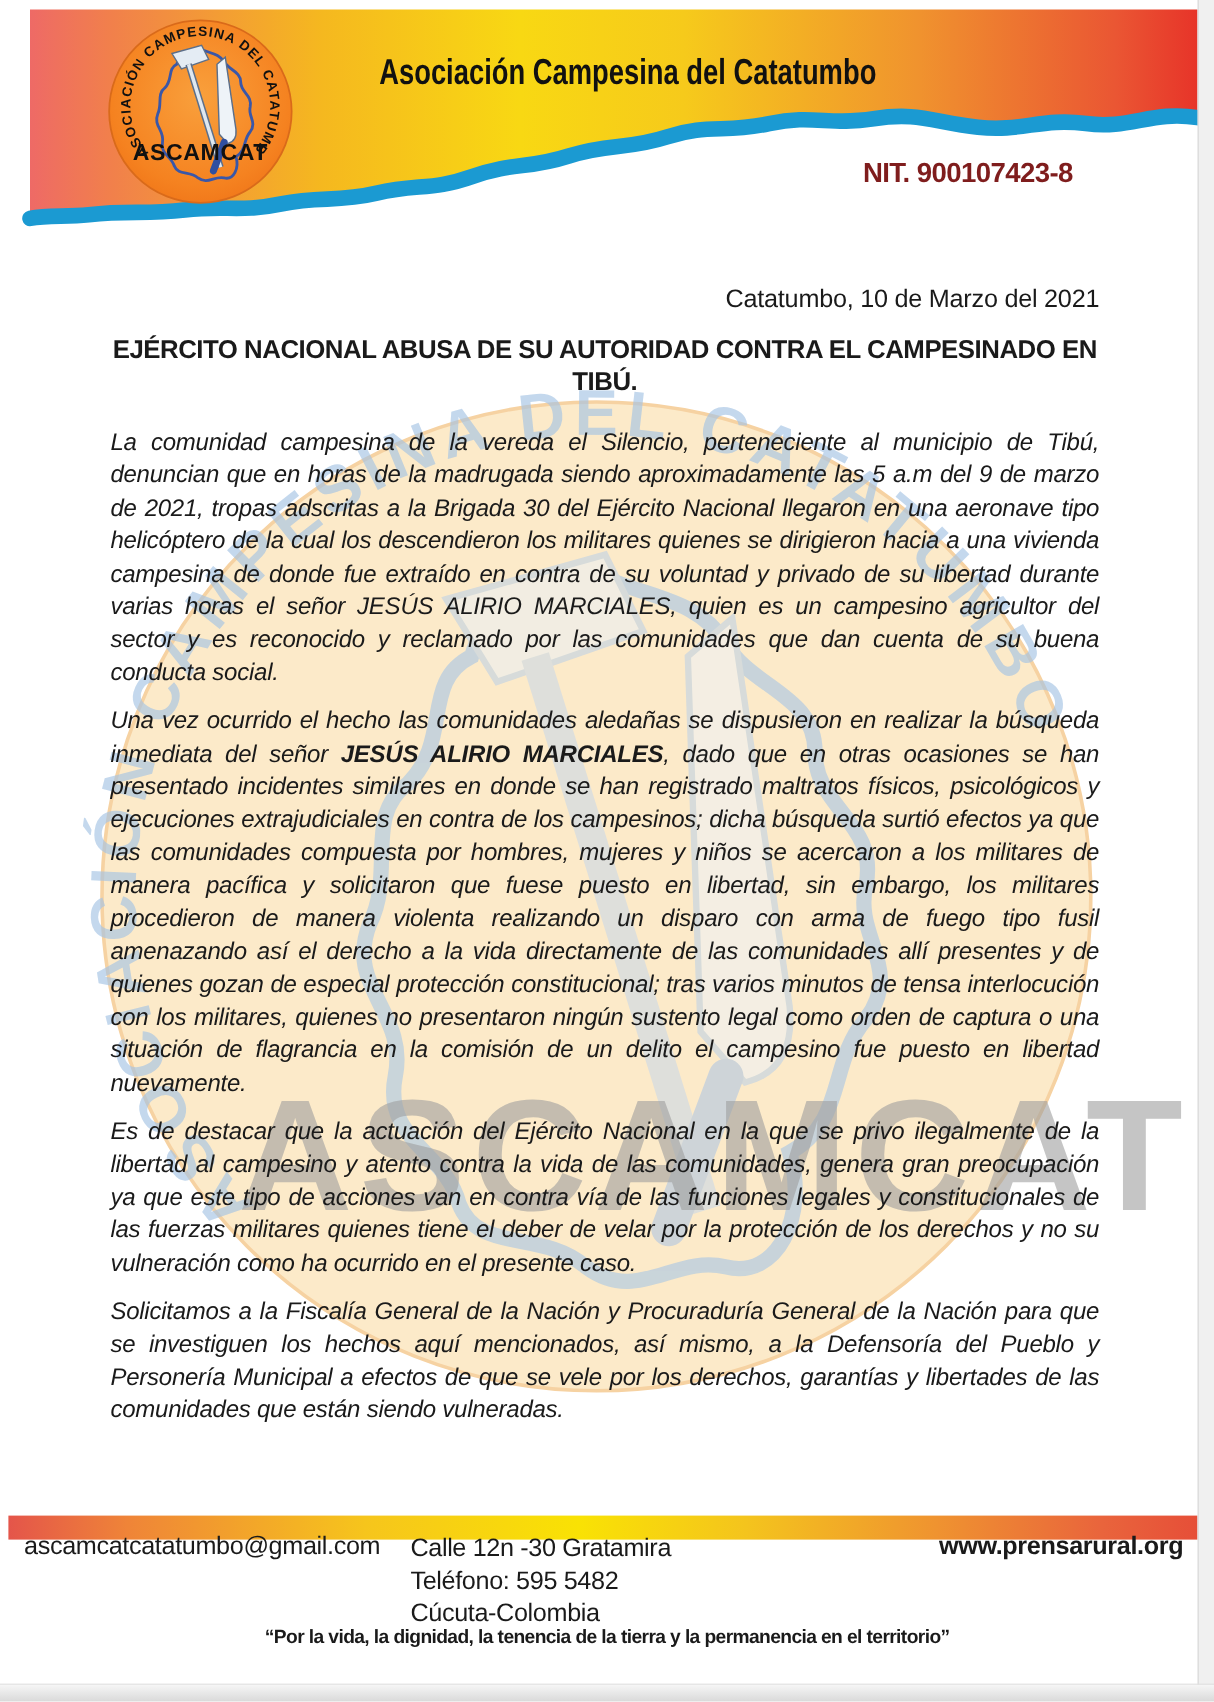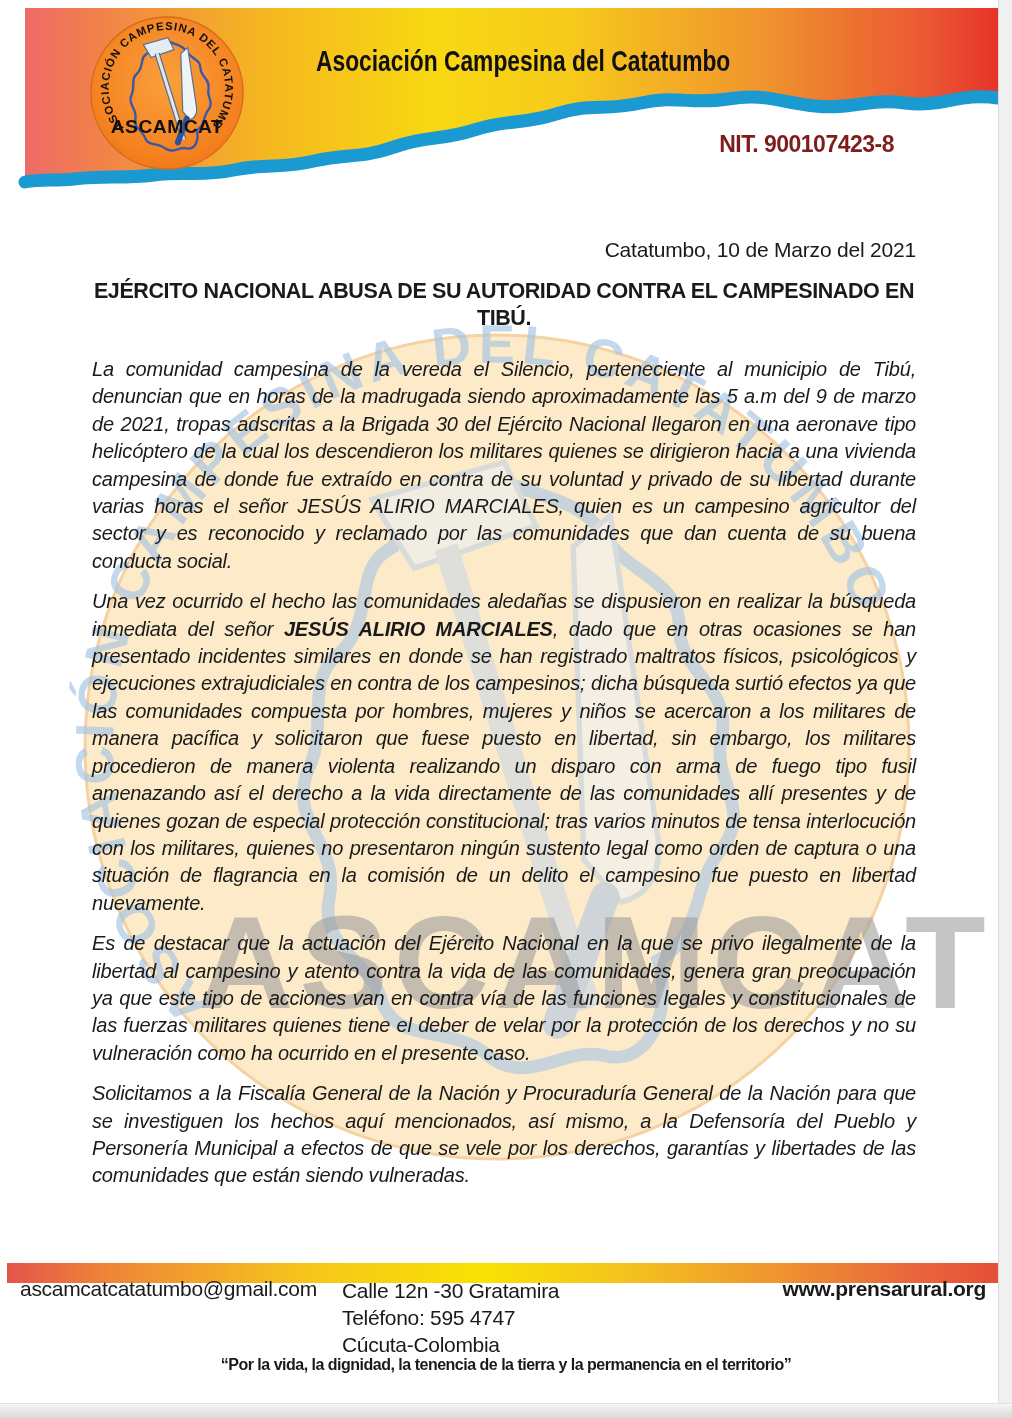--- a/index.html
+++ b/index.html
@@ -145,21 +145,21 @@
     <p><span>Una vez ocurrido el hecho las comunidades aledañas se dispusieron en realizar la búsqueda inmediata del señor </span><b>JESÚS ALIRIO MARCIALES</b><span>, dado que en otras ocasiones se han presentado incidentes similares en donde se han registrado maltratos físicos, psicológicos y ejecuciones extrajudiciales en contra de los campesinos; dicha búsqueda surtió efectos ya que las comunidades compuesta por hombres, mujeres y niños  se acercaron a los militares de manera pacífica y solicitaron que fuese puesto en libertad, sin embargo, los militares procedieron de manera violenta realizando un disparo con arma de fuego tipo fusil amenazando así el derecho a la vida directamente de las comunidades allí presentes y de quienes gozan de especial protección constitucional; tras varios minutos de tensa interlocución con los militares, quienes no presentaron ningún sustento legal como orden de captura o una situación de flagrancia en la comisión de un delito el campesino fue puesto en libertad nuevamente.</span></p>
     <p>Es de destacar que la actuación del Ejército Nacional en la que se privo ilegalmente de la libertad al campesino y atento contra la vida de las comunidades, genera gran preocupación ya que este tipo de acciones van en contra vía de las funciones legales y constitucionales de las fuerzas militares quienes tiene el deber de velar por la protección de los derechos y no su vulneración como ha ocurrido en el presente caso.</p>
     <p>Solicitamos a la Fiscalía General de la Nación y Procuraduría General de la Nación para que se investiguen los hechos aquí mencionados, así mismo, a la Defensoría del Pueblo y Personería Municipal a efectos de que se vele por los derechos, garantías y libertades de las comunidades que están siendo vulneradas.</p>
   </div>
 
   <div class="footer-bar"></div>
   <div class="footer-info">
     <div class="col footer-email">ascamcatcatatumbo@gmail.com</div>
     <div class="col footer-center">
       <div>Calle 12n -30 Gratamira</div>
-      <div>Teléfono: 595 4747</div>
+      <div>Teléfono: 595 5482</div>
       <div>Cúcuta-Colombia</div>
     </div>
     <div class="col footer-site">www.prensarural.org</div>
   </div>
   <div class="slogan">“Por la vida, la dignidad, la tenencia de la tierra y la permanencia en el territorio”</div>
 
   <div class="edge-right"></div>
   <div class="edge-bottom"></div>
 </div>
 

